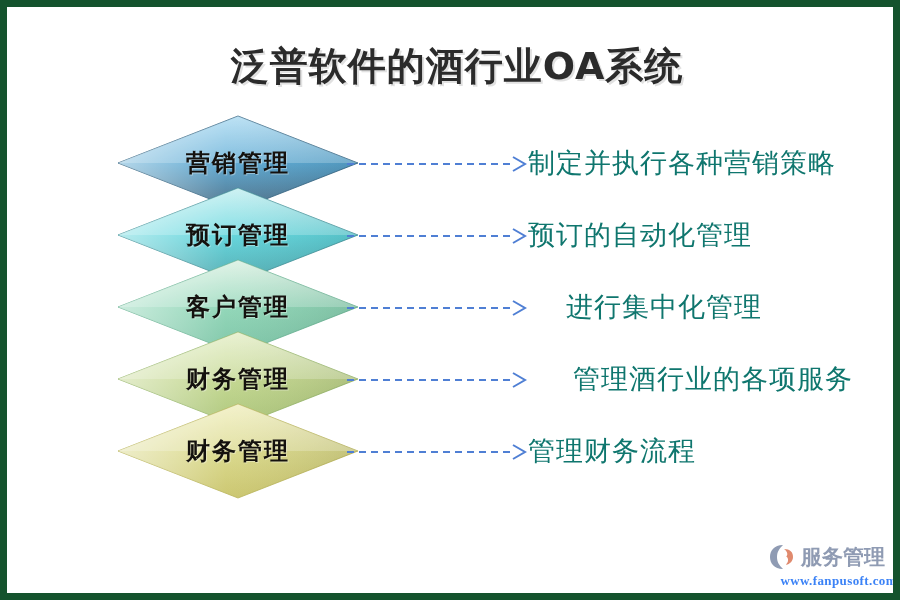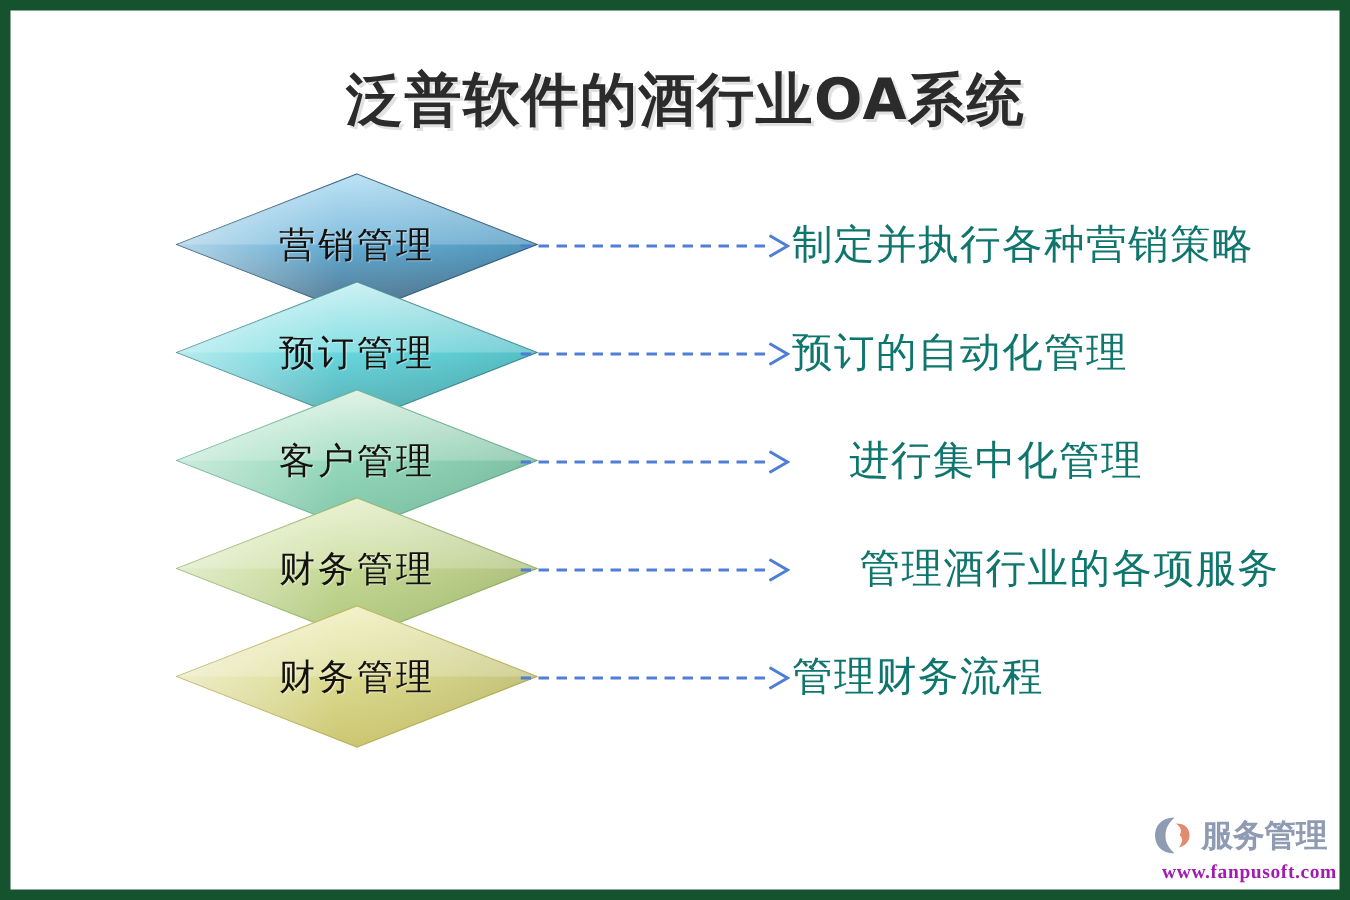--- a/index.html
+++ b/index.html
@@ -65,21 +65,21 @@
     position: absolute;
     left: 0;
     top: 0;
     width: 242px;
     height: 96px;
     display: flex;
     align-items: center;
     justify-content: center;
     font-family: "Liberation Serif", "DejaVu Serif", serif;
     font-size: 24px;
-    font-weight: 400;
+    font-weight: 700;
     color: #14110e;
     letter-spacing: 2px;
     text-shadow: 1px 1px 0 rgba(255,255,255,0.35);
     white-space: nowrap;
     pointer-events: none;
   }
 
   
   .connector {
     position: absolute;
@@ -124,25 +124,25 @@
     color: #8f9bb3;
     letter-spacing: 0px;
     margin-left: 2px;
     white-space: nowrap;
   }
   #logo-url {
     position: absolute;
     left: 0;
     top: 30px;
     width: 128px;
-    text-align: center;
+    text-align: right;
     font-family: "Liberation Serif", "DejaVu Serif", serif;
     font-size: 13px;
     font-weight: bold;
-    color: #a21caf;
+    color: #3b82f6;
     letter-spacing: 0.4px;
     white-space: nowrap;
   }
 </style>
 </head>
 <body>
 
 <div id="canvas">
 
   <div id="title">泛普软件的酒行业OA系统</div>

